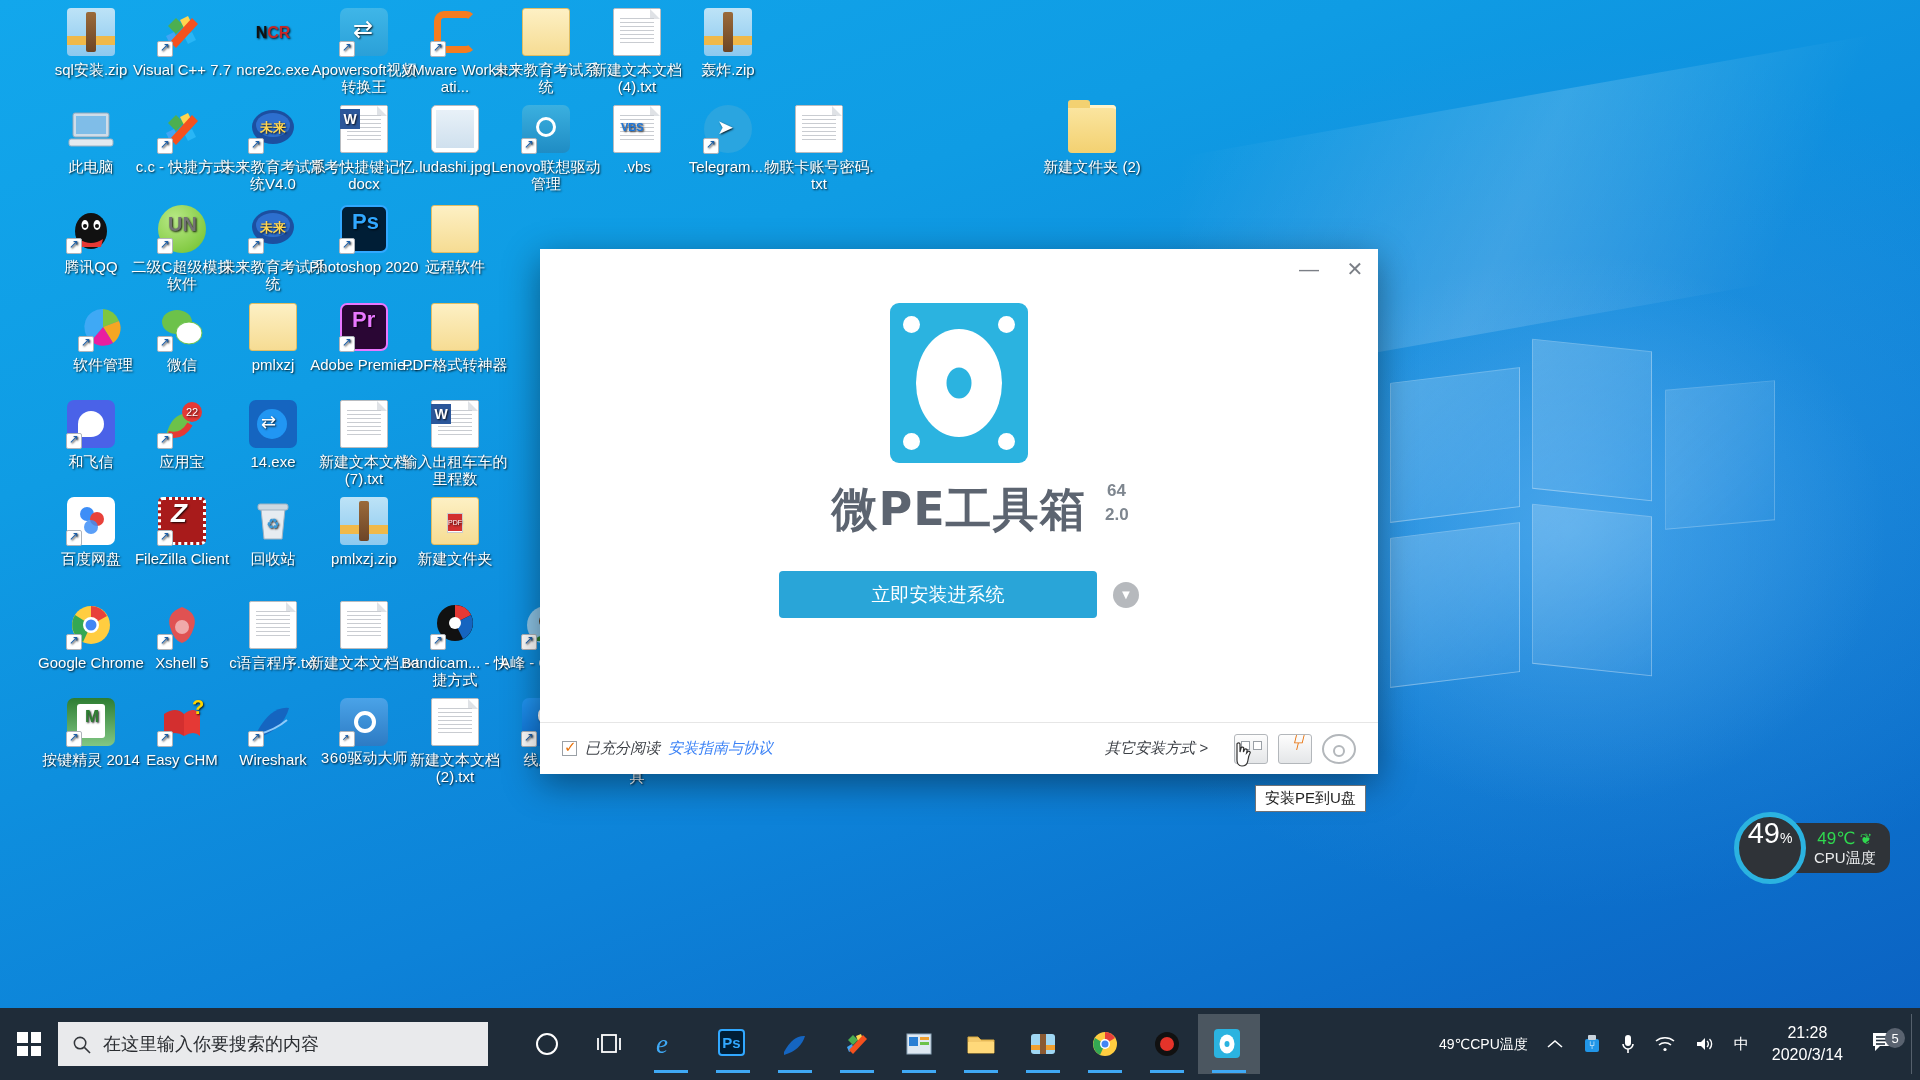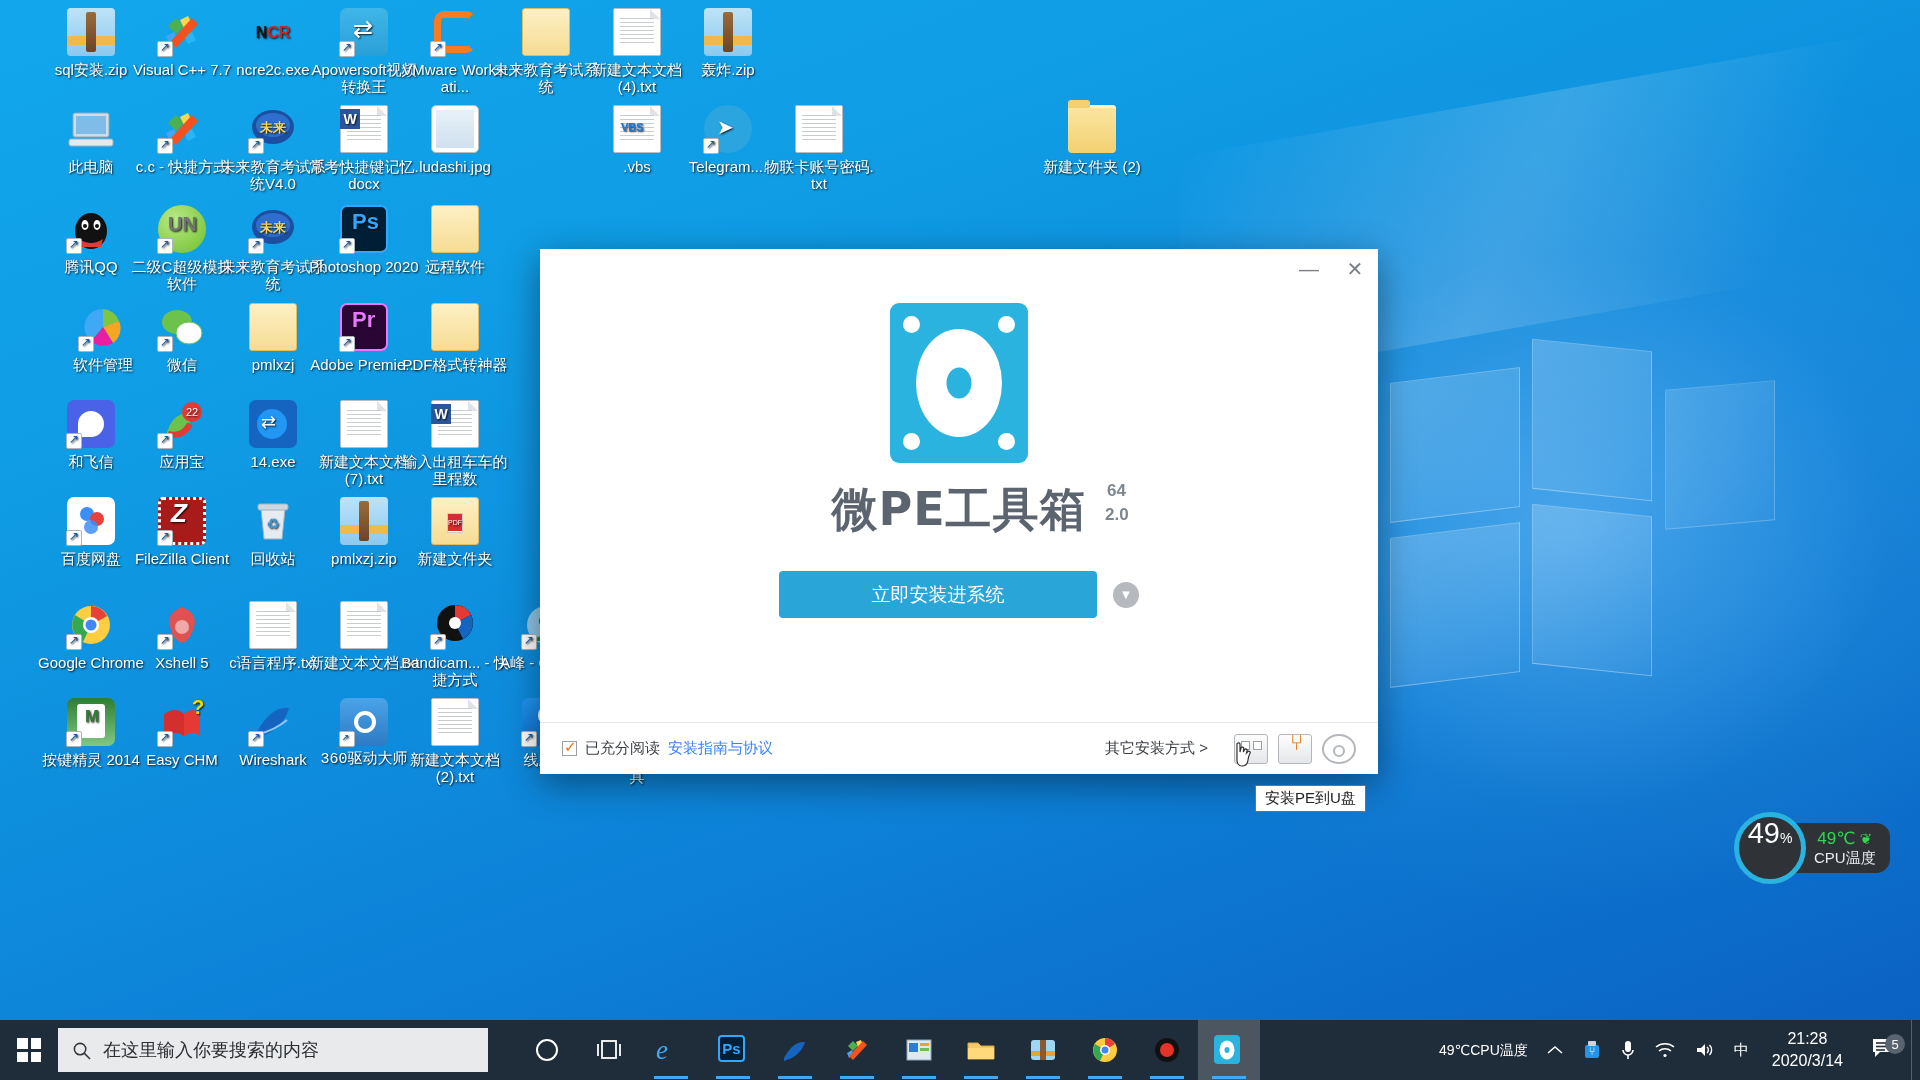--- a/index.html
+++ b/index.html
@@ -73,21 +73,21 @@
                  font-family:"DejaVu Sans",sans-serif; }
   #pe-word .sup { position:absolute; font-size:17px; color:#7e868f; font-weight:bold; }
   #pe-word .bit { top:2px; left:calc(50% + 148px); }
   #pe-word .ver { top:26px; left:calc(50% + 146px); }
   #pe-cta { margin:34px auto 0; width:360px; display:flex; align-items:center; gap:16px; position:relative; }
   #pe-install { flex:1; height:47px; background:#29a5d8; color:#fff; font-size:19px; border:none;
                 border-radius:4px; cursor:pointer; font-family:"Liberation Sans",sans-serif; }
   #pe-more { width:26px; height:26px; border-radius:50%; background:#b6b9bd; color:#fff;
              display:flex; align-items:center; justify-content:center; font-size:13px; cursor:pointer; }
   #pe .footer { position:absolute; left:0; right:0; bottom:0; height:52px; border-top:1px solid #e6e6e6;
-                display:flex; align-items:center; padding:0 22px; font-size:15px; color:#3b3f45; }
+                display:flex; align-items:center; padding:0 22px; font-size:15px; color:#3b3f45;font-style:italic; }
   #pe .chk { width:15px; height:15px; border:1px solid #9aa0a6; margin-right:8px; position:relative; background:#fff;}
   #pe .chk::after { content:"✓"; position:absolute; left:1px; top:-4px; font-size:15px; color:#e8720c; }
   #pe .lnk { color:#3b82f6; margin-left:8px; cursor:pointer; }
   #pe .spacer { flex:1; }
   #pe .other { color:#3b3f45; margin-right:16px; }
   #pe .fic { width:34px; height:30px; margin-left:10px; cursor:pointer; position:relative; }
   .usb-a { background:linear-gradient(#fdfdfd,#e4e6e8); border:1px solid #b3b7bb; border-radius:3px; }
   .usb-a::before{content:"";position:absolute;left:6px;top:6px;width:7px;height:7px;background:#fff;border:1px solid #9aa0a6;}
   .usb-a::after{content:"";position:absolute;left:18px;top:6px;width:7px;height:7px;background:#fff;border:1px solid #9aa0a6;}
   .usb-b { background:linear-gradient(#fdfdfd,#e4e6e8); border:1px solid #b3b7bb; border-radius:3px; }
@@ -105,21 +105,21 @@
                   color:#fff; z-index:2; }
   #gadget .ring .num { font-size:29px; }
   #gadget .ring .pct { font-size:14px; }
   #gadget .panel { margin-left:-14px; padding:6px 14px 6px 22px; background:#2f3338; border-radius:0 14px 14px 0;
                    text-align:center; line-height:19px; }
   #gadget .temp { color:#2fd94f; font-size:17px; }
   #gadget .leaf { color:#2fd94f; font-size:15px; }
   #gadget .cap { color:#e9ebec; font-size:15px; }
 
   
-  #taskbar { position:absolute; left:0; bottom:0; width:1920px; height:60px; background:#1f2c39;
+  #taskbar { position:absolute; left:0; bottom:0; width:1920px; height:72px; background:#1f2c39;
              display:flex; align-items:center; }
   #start { width:58px; height:60px; display:flex; align-items:center; justify-content:center; }
   .winlogo { width:24px; height:24px; display:grid; grid-template-columns:1fr 1fr; grid-template-rows:1fr 1fr;
              gap:3px; }
   .winlogo i { background:#fff; display:block; }
   #search { width:430px; height:44px; background:#e9eaec; display:flex; align-items:center; padding:0 14px;
             color:#2a2d31; font-size:18px; gap:12px; }
   #tb-apps { display:flex; align-items:center; height:60px; margin-left:28px; }
   .tbapp { width:62px; height:60px; display:flex; align-items:center; justify-content:center; position:relative; }
   .tbapp.run::after { content:""; position:absolute; bottom:1px; left:14px; width:34px; height:3px; background:#3fa9f5; }
@@ -248,20 +248,28 @@
       <span class="lbl">常考快捷键记忆.docx</span>
     </div>
     <div class="dicon" style="left: 400px; top: 105px;">
       <div class="gfx">
         <div class="ic" style="background:#fff;border:1px solid #b9bcc0">
           <div style="margin:4px;height:38px;background:linear-gradient(#e8f1f8,#cfe0ee)"></div>
         </div>
       </div>
       <span class="lbl">ludashi.jpg</span>
     </div>
+    <div class="dicon" style="left: 491px; top: 105px;">
+      <div class="gfx">
+        <div class="ic ic-sq" style="background:linear-gradient(#3bb0e0,#1f8cc4)"></div>
+        <div style="position:absolute;left:14px;top:12px;width:20px;height:20px;border:3px solid #fff;border-radius:50%"></div>
+        <span class="shortcut"></span>
+      </div>
+      <span class="lbl">Lenovo联想驱动管理</span>
+    </div>
     <div class="dicon" style="left: 582px; top: 105px;">
       <div class="gfx">
         <div class="ic ic-doc"></div>
         <div style="position:absolute;left:8px;top:14px;font-size:11px;color:#1b74d8;font-weight:bold">VBS</div>
       </div>
       <span class="lbl">.vbs</span>
     </div>
     <div class="dicon" style="left: 673px; top: 105px;">
       <div class="gfx">
         <div class="ic" style="background:#2aa5e0;border-radius:50%"></div>

